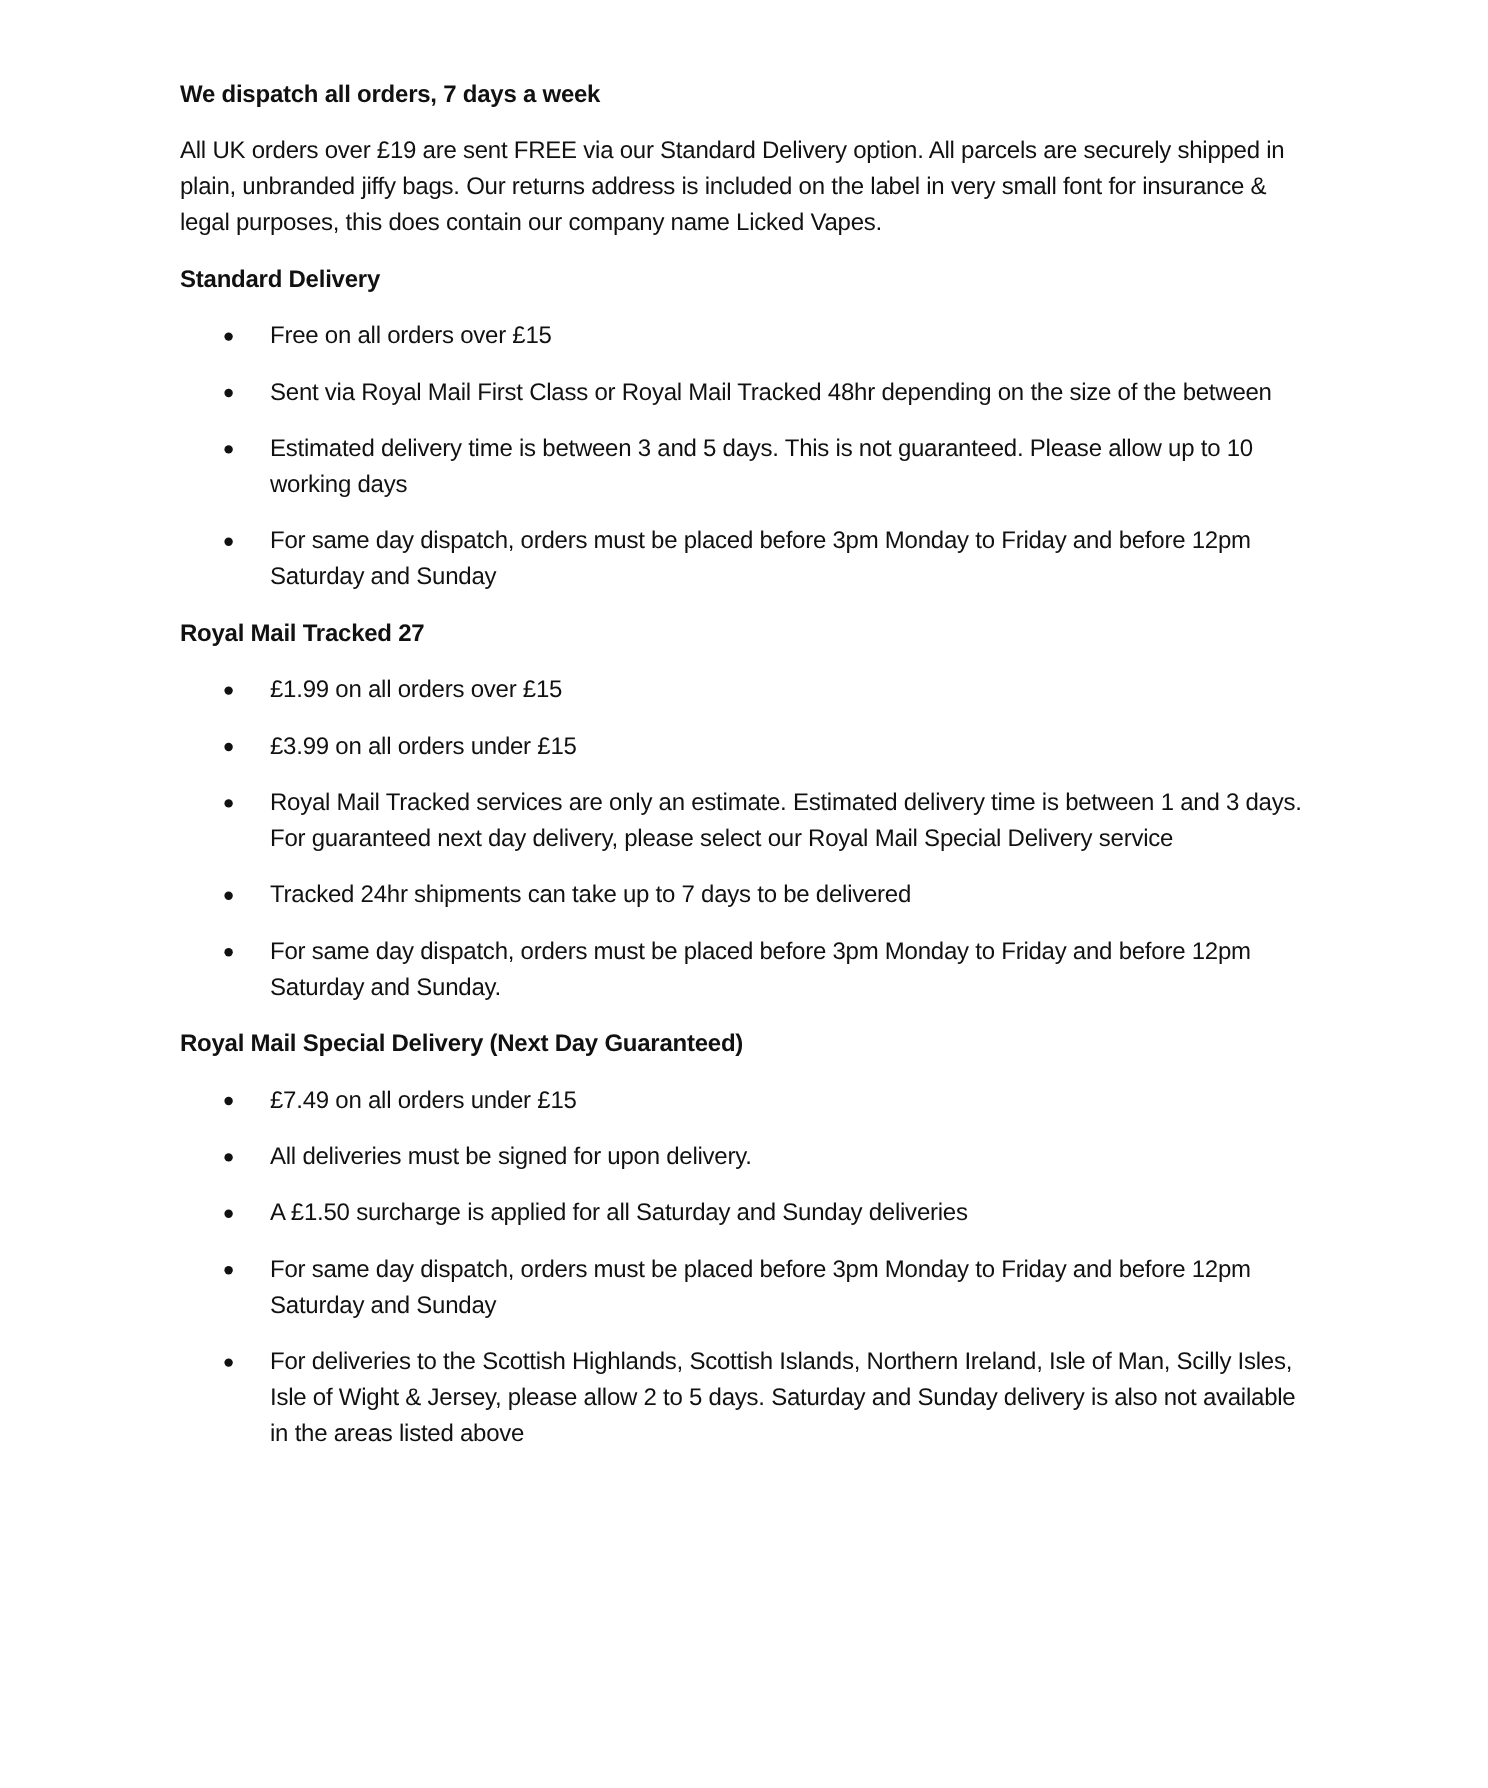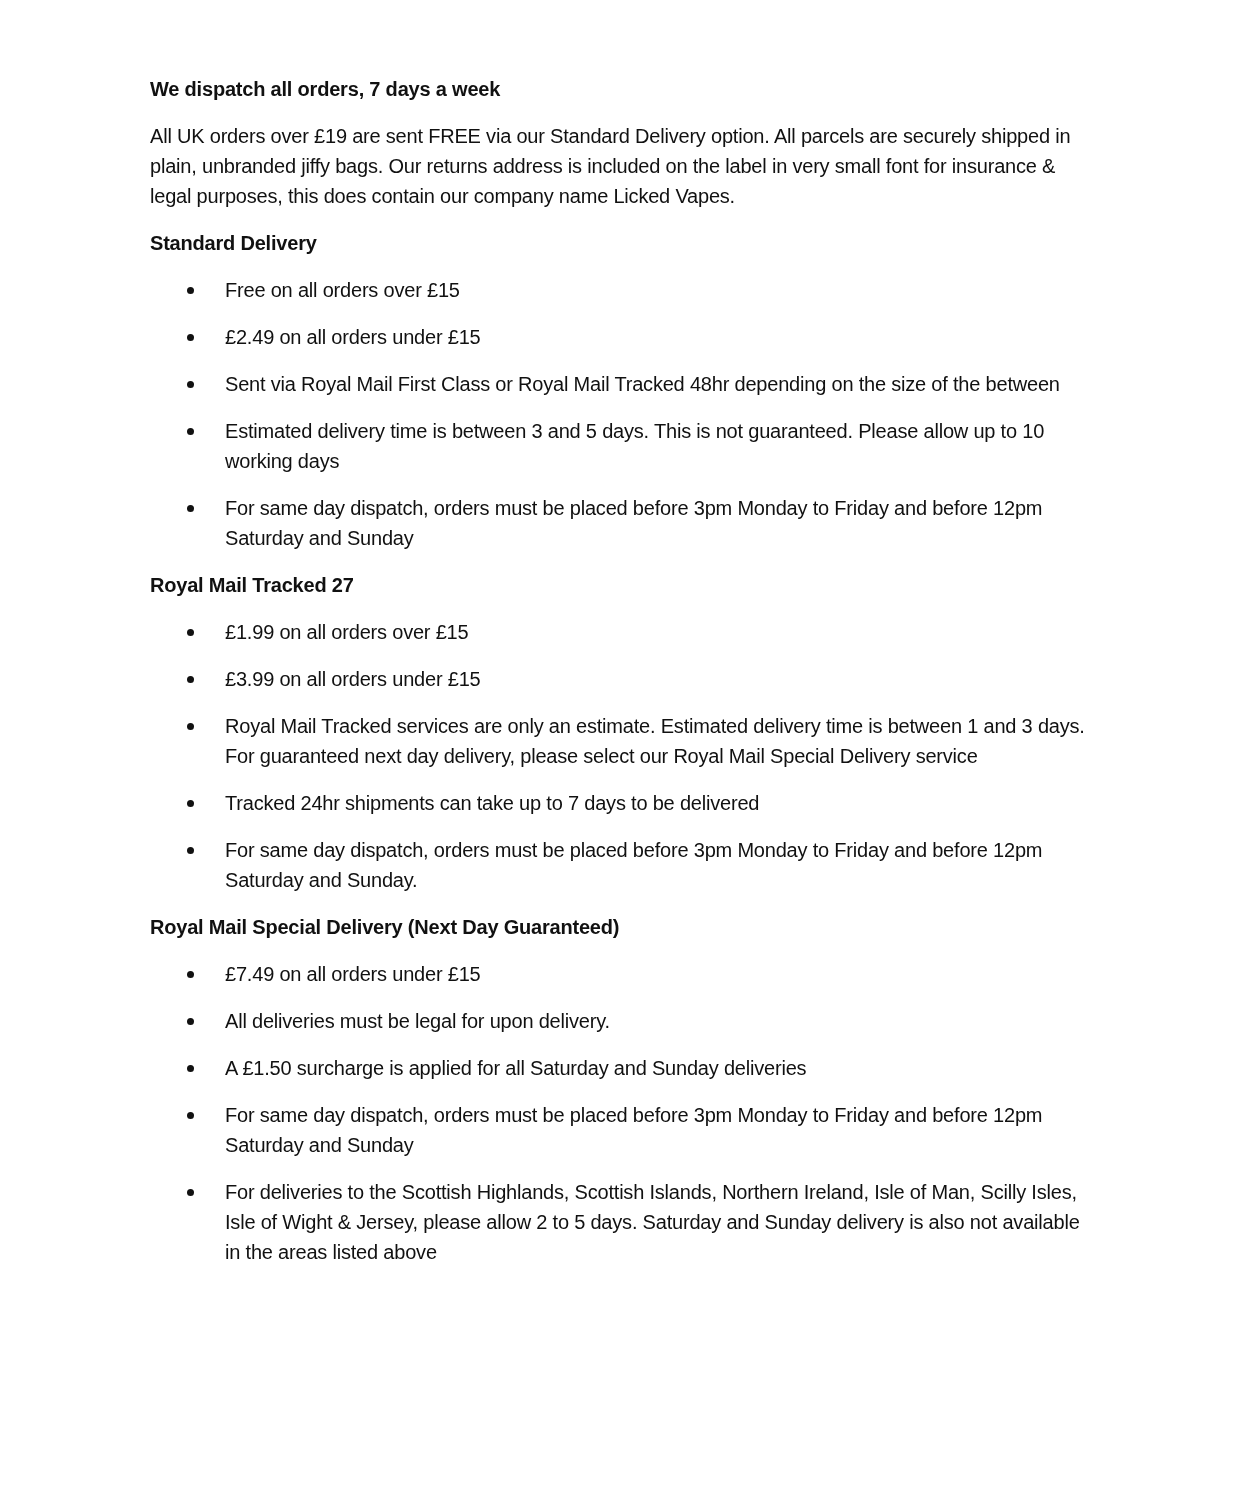--- a/index.html
+++ b/index.html
@@ -10,21 +10,21 @@
     body {
       width: 1240px;
       height: 1490px;
       overflow: hidden;
       font-family: "Liberation Sans", "DejaVu Sans", sans-serif;
       color: #111111;
     }
     .doc {
       position: absolute;
       left: 150px;
-      top: 74px;
+      top: 64px;
       width: 945px;
       font-size: 20px;
       line-height: 30px;
       letter-spacing: -0.2px;
     }
     .heading {
       font-weight: bold;
       margin: 0 0 17px 0;
     }
     .para {
@@ -56,37 +56,36 @@
 <body>
 
 <div class="doc">
 
   <div class="heading">We dispatch all orders, 7 days a week</div>
   <p class="para"><span>All UK orders over £19 are sent </span><b>FREE</b><span> via our Standard Delivery option. All parcels are securely shipped in plain, unbranded jiffy bags. Our returns address is included on the label in very small font for insurance &amp; legal purposes, this does contain our company name Licked Vapes.</span></p>
 
   <div class="heading">Standard Delivery</div>
   <ul class="list">
     <li><span class="bullet"></span><span>Free on all orders over £15</span></li>
-    <li><span class="bullet"></span><span>£2.49 on all orders under £15</span></li>
     <li><span class="bullet"></span><span>Sent via Royal Mail First Class or Royal Mail Tracked 48hr depending on the size of the between</span></li>
     <li><span class="bullet"></span><span>Estimated delivery time is between 3 and 5 days. This is not guaranteed. Please allow up to 10 working days</span></li>
     <li><span class="bullet"></span><span>For same day dispatch, orders must be placed before 3pm Monday to Friday and before 12pm Saturday and Sunday</span></li>
   </ul>
 
   <div class="heading">Royal Mail Tracked 27</div>
   <ul class="list">
     <li><span class="bullet"></span><span>£1.99 on all orders over £15</span></li>
     <li><span class="bullet"></span><span>£3.99 on all orders under £15</span></li>
     <li><span class="bullet"></span><span>Royal Mail Tracked services are only an estimate. Estimated delivery time is between 1 and 3 days. For guaranteed next day delivery, please select our Royal Mail Special Delivery service</span></li>
     <li><span class="bullet"></span><span>Tracked 24hr shipments can take up to 7 days to be delivered</span></li>
     <li><span class="bullet"></span><span>For same day dispatch, orders must be placed before 3pm Monday to Friday and before 12pm Saturday and Sunday.</span></li>
   </ul>
 
   <div class="heading">Royal Mail Special Delivery (Next Day Guaranteed)</div>
   <ul class="list">
     <li><span class="bullet"></span><span>£7.49 on all orders under £15</span></li>
-    <li><span class="bullet"></span><span>All deliveries must be legal for upon delivery.</span></li>
+    <li><span class="bullet"></span><span>All deliveries must be signed for upon delivery.</span></li>
     <li><span class="bullet"></span><span>A £1.50 surcharge is applied for all Saturday and Sunday deliveries</span></li>
     <li><span class="bullet"></span><span>For same day dispatch, orders must be placed before 3pm Monday to Friday and before 12pm Saturday and Sunday</span></li>
     <li><span class="bullet"></span><span>For deliveries to the Scottish Highlands, Scottish Islands, Northern Ireland, Isle of Man, Scilly Isles, Isle of Wight &amp; Jersey, please allow 2 to 5 days. Saturday and Sunday delivery is also not available in the areas listed above</span></li>
   </ul>
 
 </div>
 
 </body></html>

